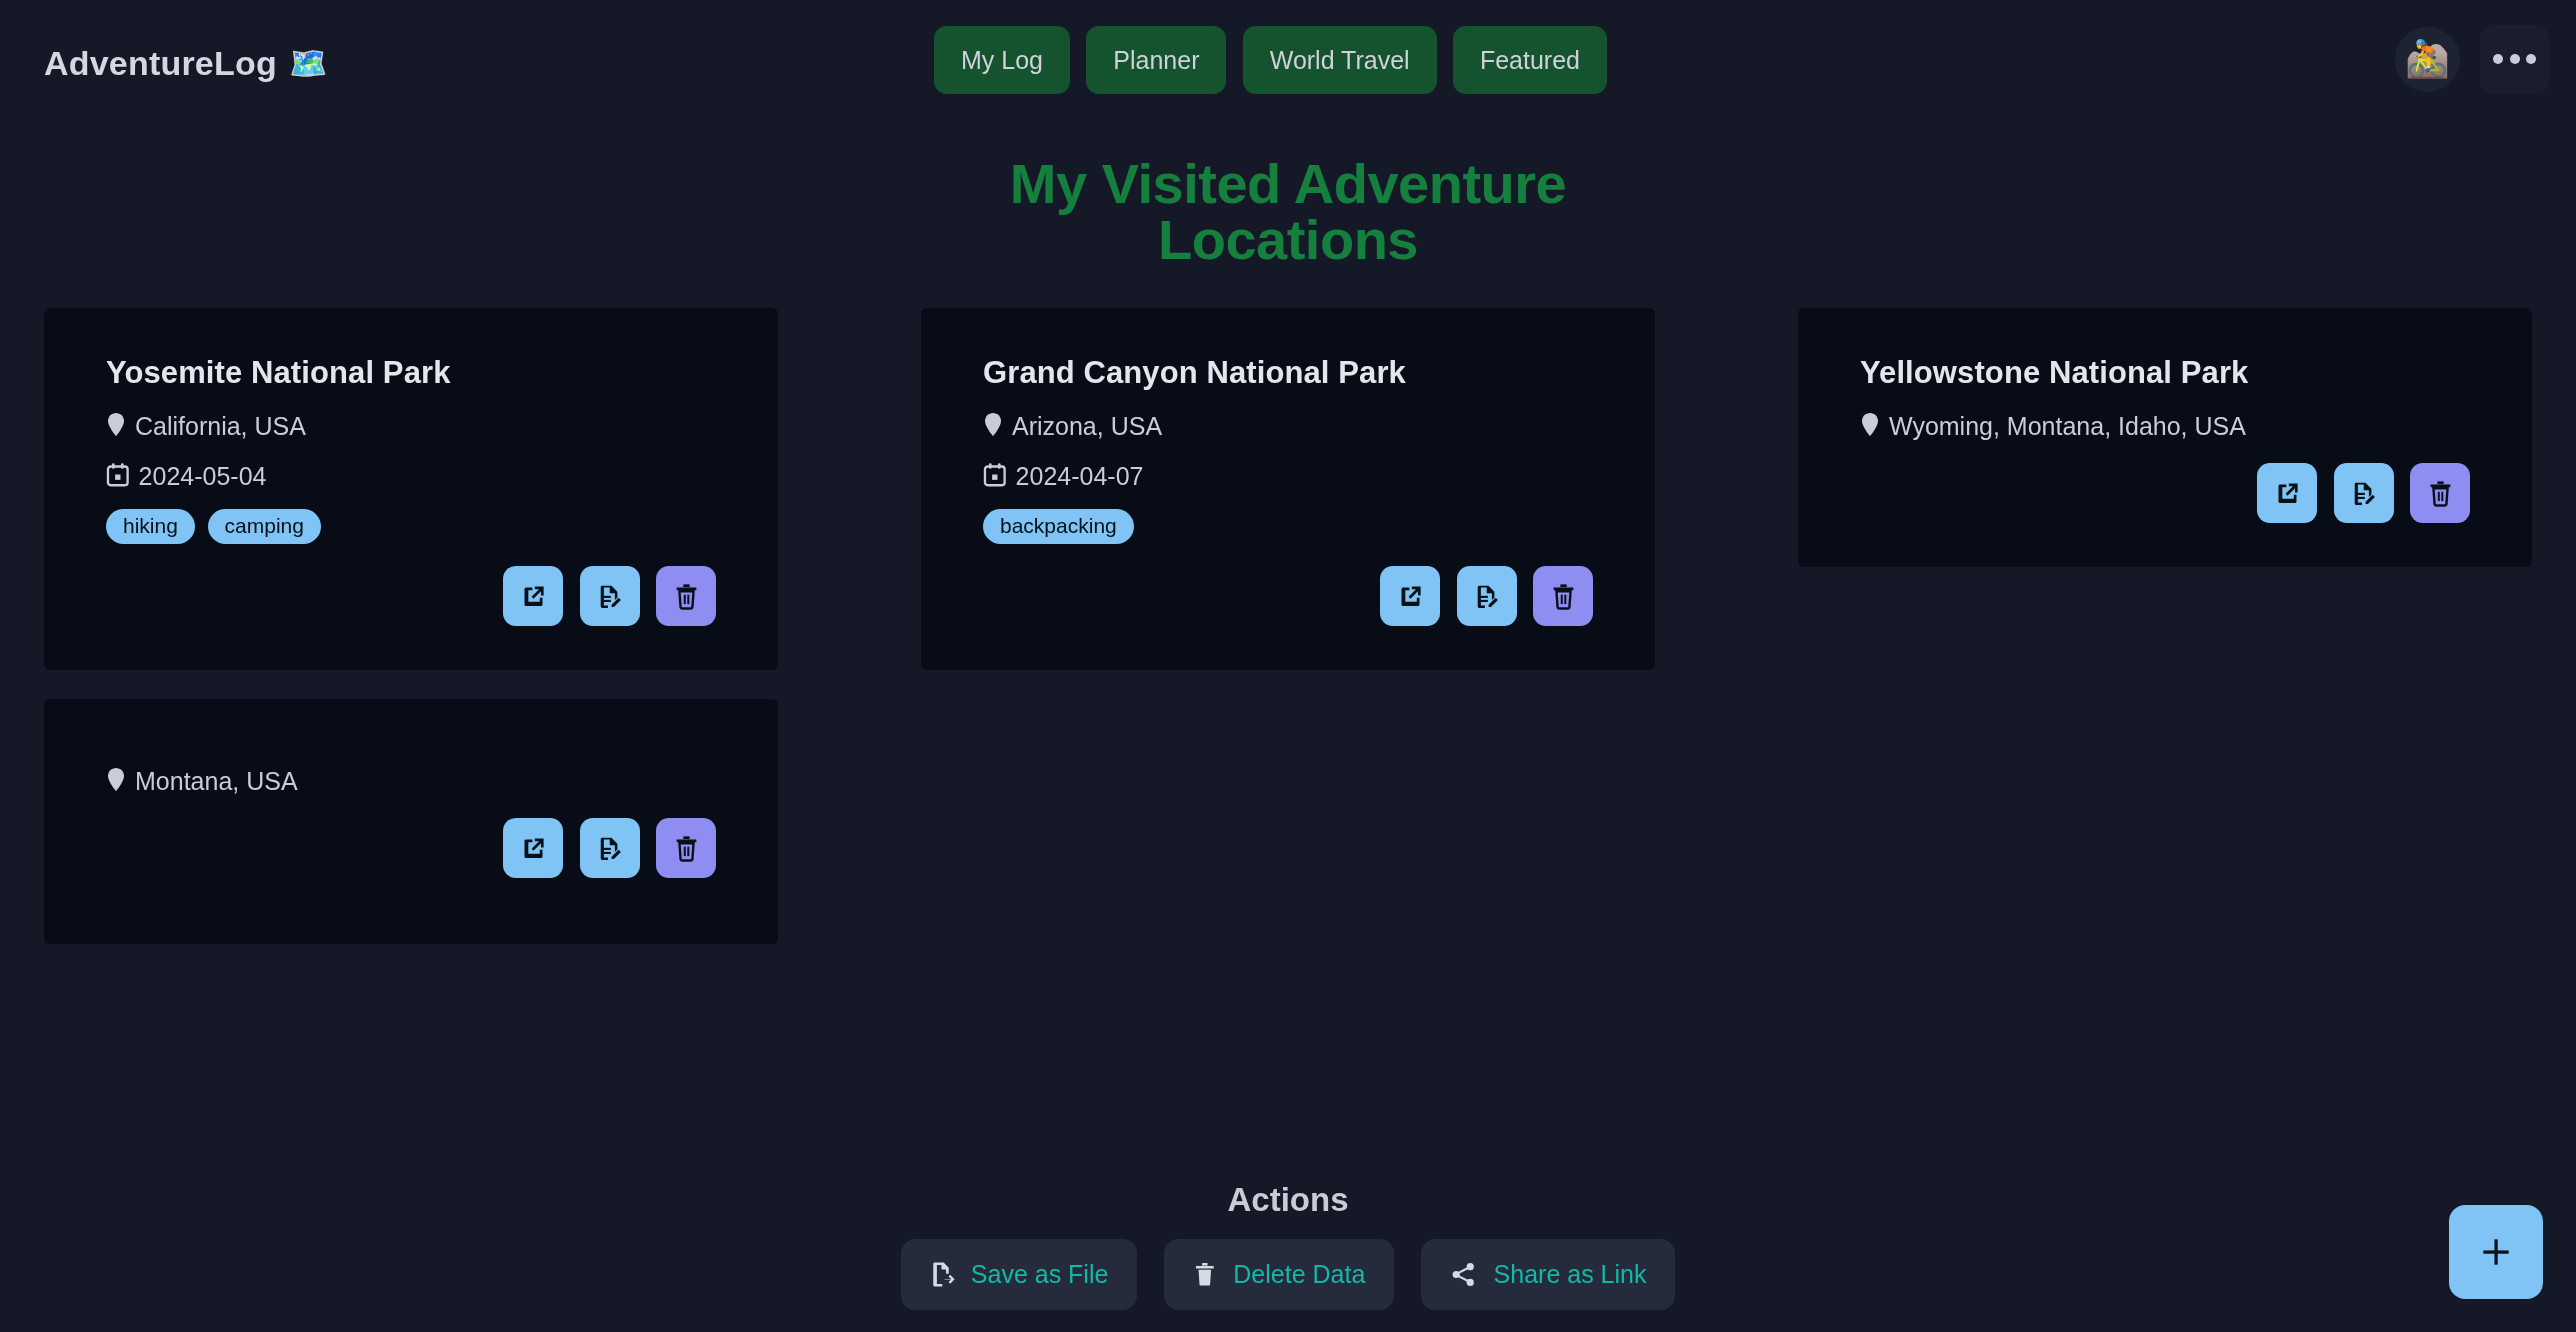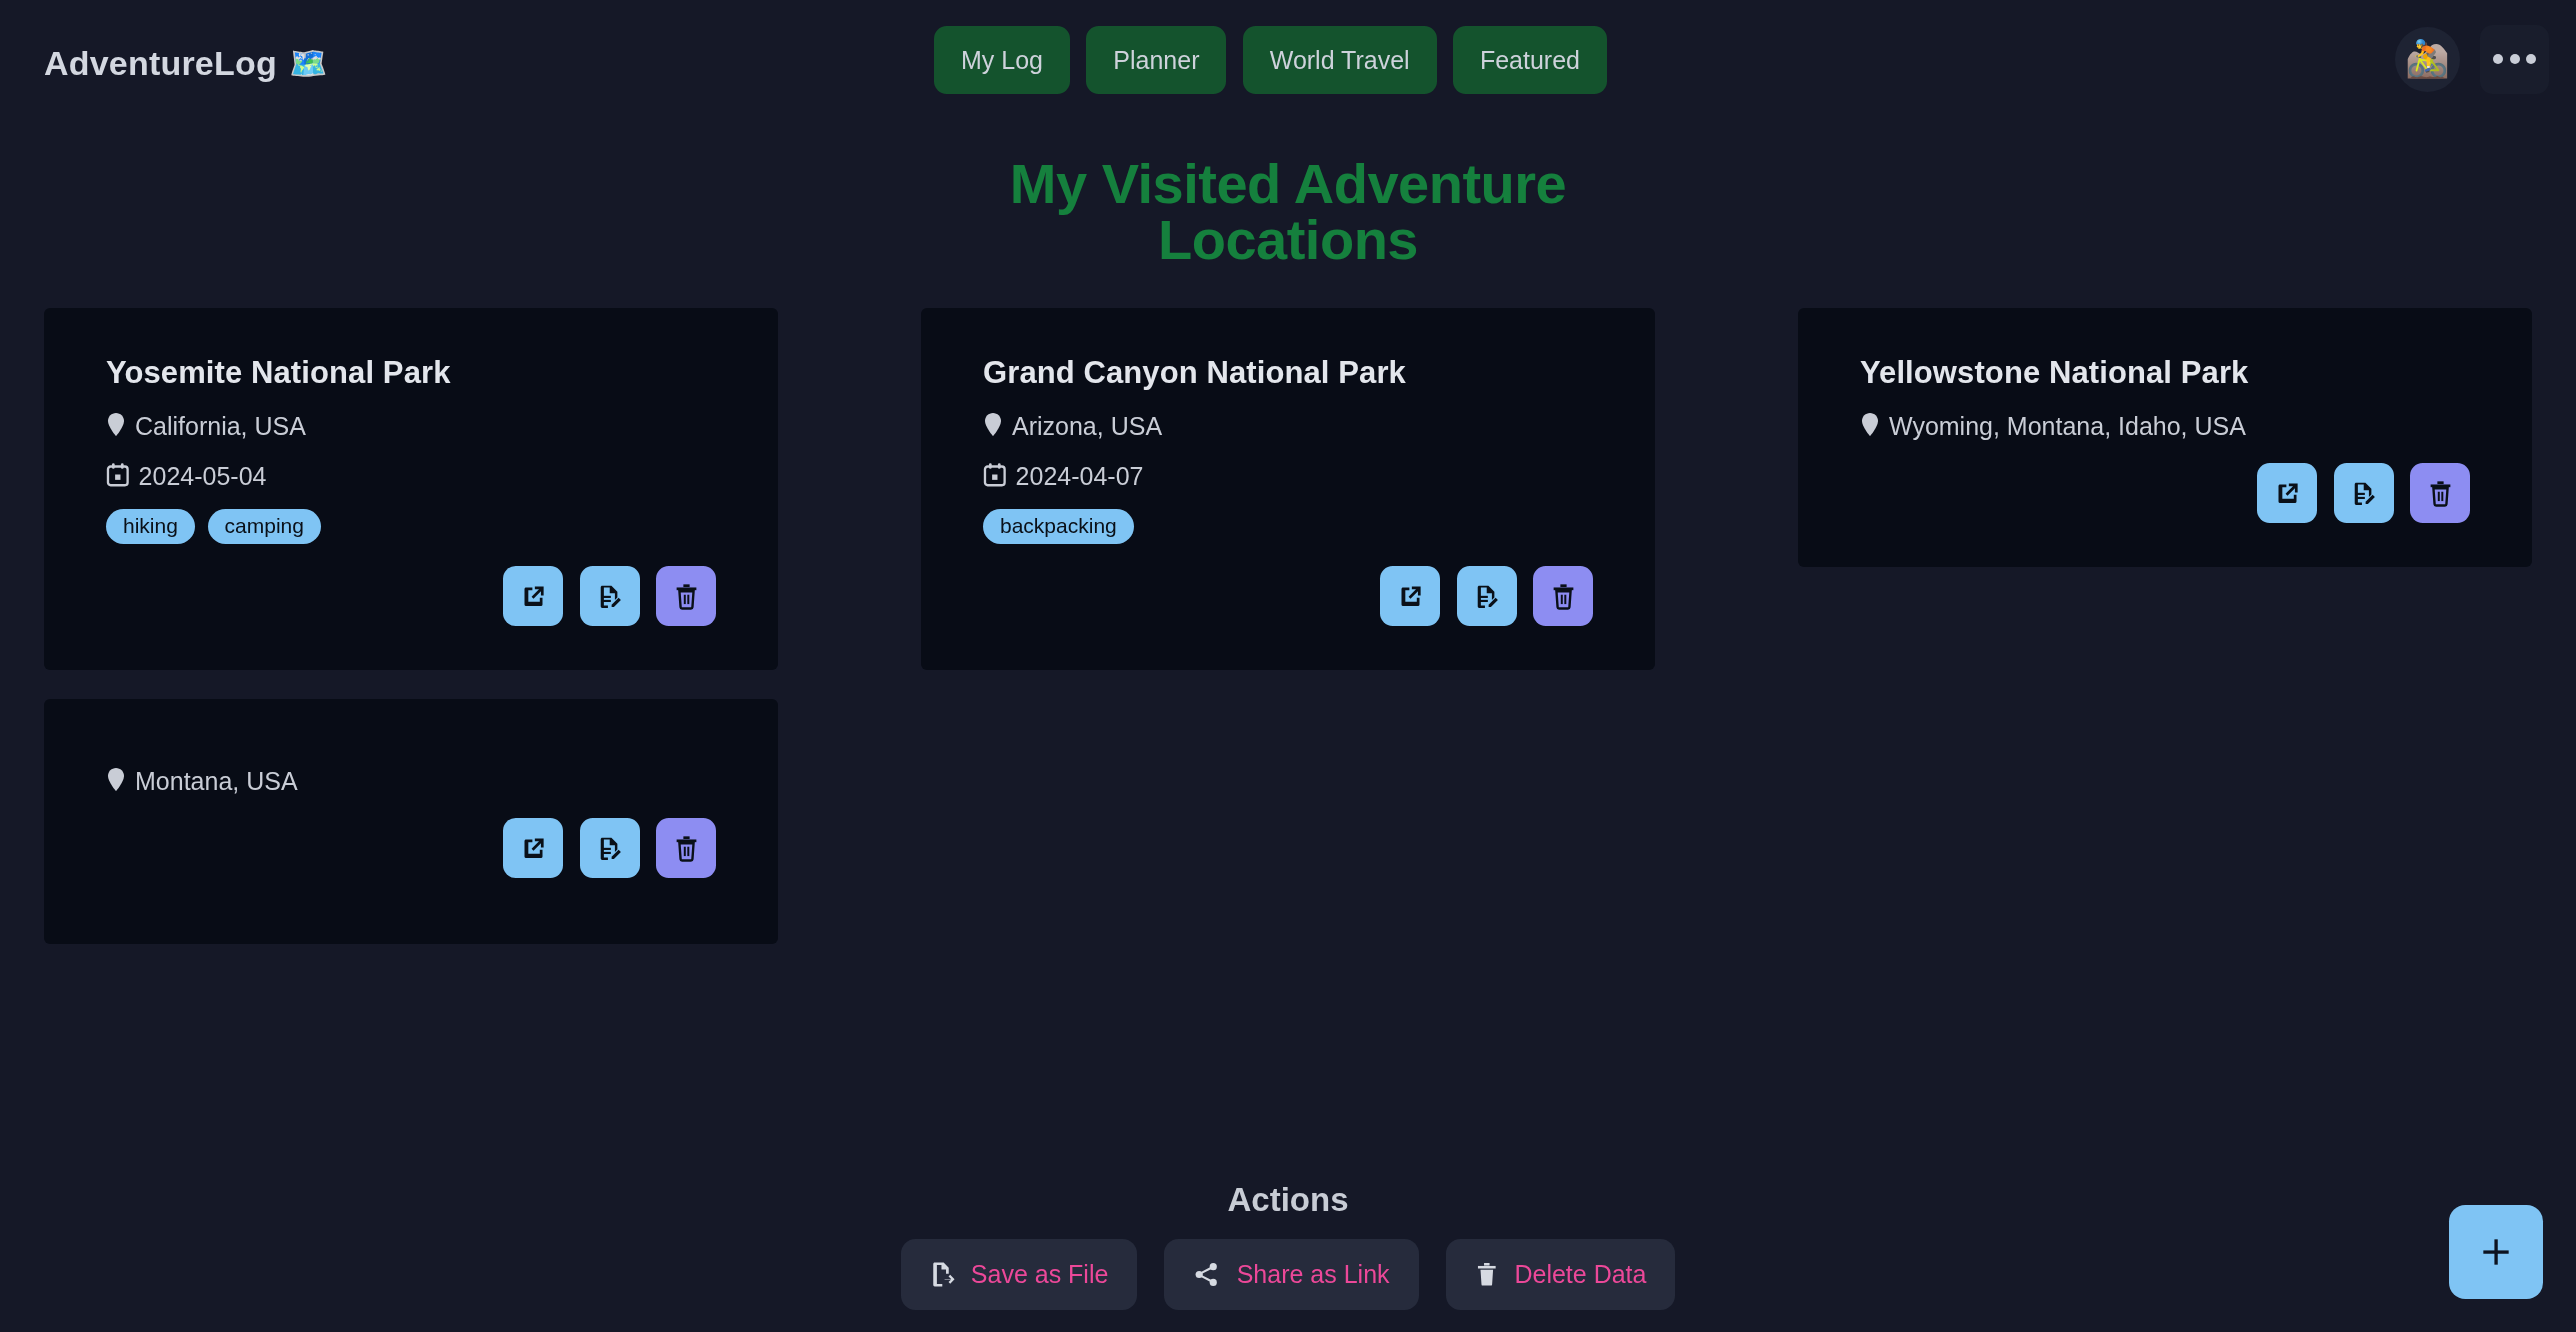--- a/index.html
+++ b/index.html
@@ -188,21 +188,21 @@
   }
   .actions-row {
     display: flex;
     justify-content: center;
     gap: 27px;
   }
   .actionbtn {
     background: #262b3c;
     border: none;
     border-radius: 14.5px;
-    color: #ec4899;
+    color: #14b8a6;
     font-family: "Liberation Sans", sans-serif;
     font-size: 25px;
     height: 71px;
     padding: 0 29px;
     display: flex; align-items: center; gap: 16.3px;
     cursor: pointer;
     white-space: nowrap;
   }
   .actionbtn svg { display: block; flex: 0 0 auto; }
 
@@ -422,35 +422,35 @@
   <div class="actions-title">Actions</div>
   <div class="actions-row">
     <button class="actionbtn">
       <svg width="25" height="27" viewBox="0 0 24 26">
         <path d="M4.5 1.5h8.6L18 6.4v5.9h-2.6V8.1h-4.4V3.9H6.6v18.2h5.2v2.4H4.5a1.4 1.4 0 0 1-1.4-1.4V2.9c0-.8.6-1.4 1.4-1.4z" fill="#d6dae2"></path>
         <path d="M14 17.4h6.3l-2.5-2.5 1.6-1.6 4.2 4.3-4.2 4.2-1.6-1.6 2.5-2.4H14z" fill="#d6dae2"></path>
       </svg>
       <span>Save as File</span>
     </button>
     <button class="actionbtn">
+      <svg width="23.6" height="27" viewBox="0 0 24 26">
+        <rect x="3" y="4.3" width="18" height="2.6" fill="#d6dae2"></rect>
+        <rect x="9.2" y="1.3" width="5.6" height="2.6" fill="#d6dae2"></rect>
+        <path d="M5.6 8.2h12.8l-1 14.9a1.3 1.3 0 0 1-1.3 1.2H7.9a1.3 1.3 0 0 1-1.3-1.2z" fill="#d6dae2"></path>
+      </svg>
+      <span>Delete Data</span>
+    </button>
+    <button class="actionbtn">
       <svg width="27" height="27" viewBox="0 0 24 24">
         <circle cx="18" cy="5" r="3.2" fill="#d6dae2"></circle>
         <circle cx="18" cy="19" r="3.2" fill="#d6dae2"></circle>
         <circle cx="5.5" cy="12" r="3.2" fill="#d6dae2"></circle>
         <path d="M7.6 10.6l8.8-4.6M7.6 13.4l8.8 4.6" stroke="#d6dae2" stroke-width="1.9" fill="none"></path>
       </svg>
       <span>Share as Link</span>
-    </button>
-    <button class="actionbtn">
-      <svg width="23.6" height="27" viewBox="0 0 24 26">
-        <rect x="3" y="4.3" width="18" height="2.6" fill="#d6dae2"></rect>
-        <rect x="9.2" y="1.3" width="5.6" height="2.6" fill="#d6dae2"></rect>
-        <path d="M5.6 8.2h12.8l-1 14.9a1.3 1.3 0 0 1-1.3 1.2H7.9a1.3 1.3 0 0 1-1.3-1.2z" fill="#d6dae2"></path>
-      </svg>
-      <span>Delete Data</span>
     </button>
   </div>
 </div>
 
 <button class="fab">
   <svg width="38" height="38" viewBox="0 0 24 24">
     <rect x="11" y="4" width="2.1" height="16" fill="#0d1320"></rect>
     <rect x="4" y="11" width="16" height="2.1" fill="#0d1320"></rect>
   </svg>
 </button>

